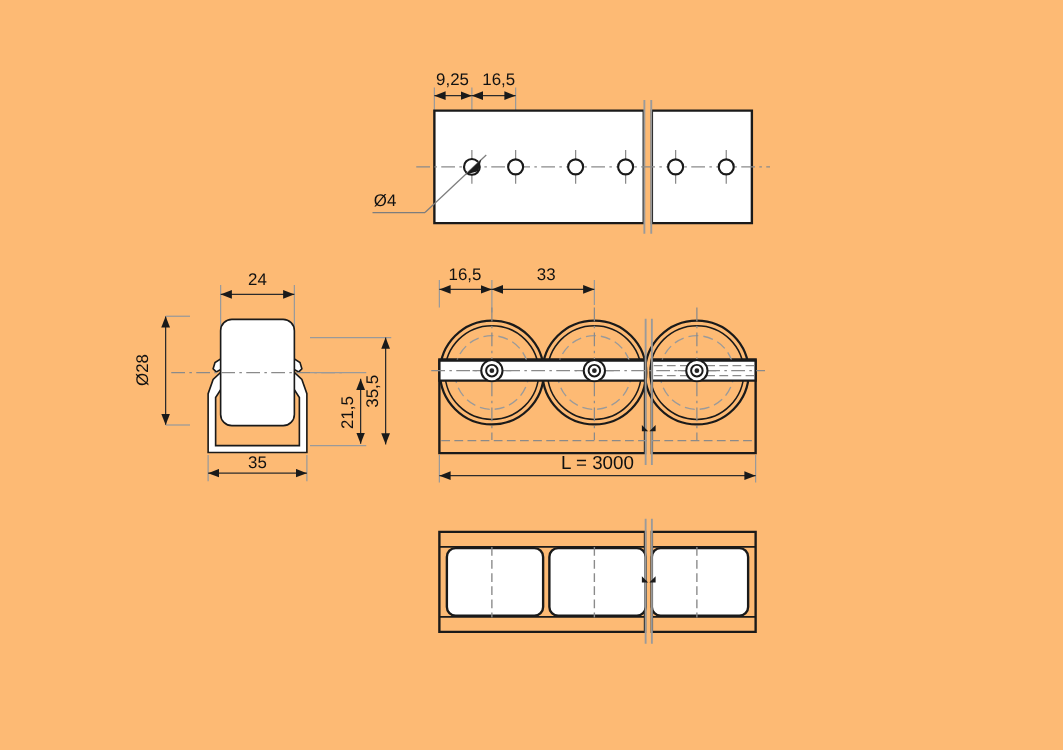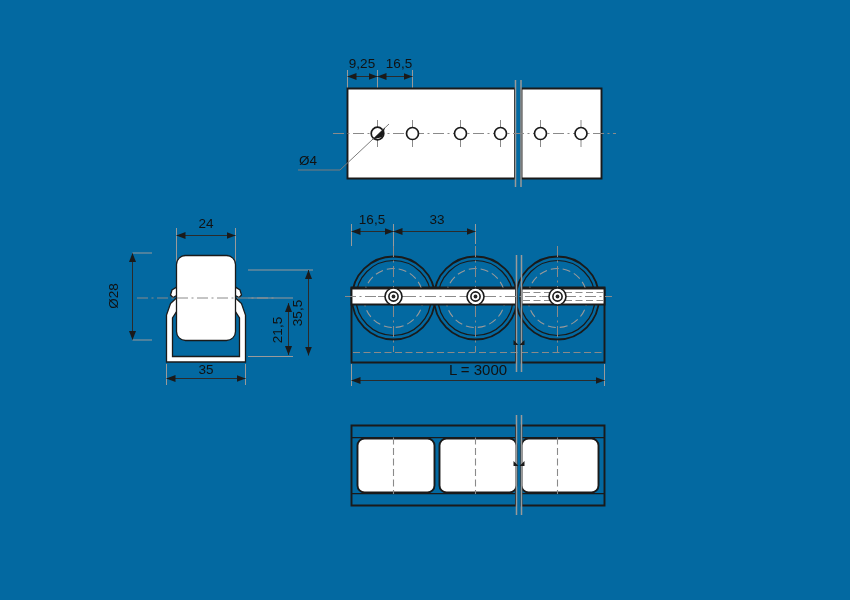--- a/index.html
+++ b/index.html
@@ -11,21 +11,21 @@
   body {
     width: 850px;
     height: 600px;
     font-family: "Liberation Sans", sans-serif;
     overflow: hidden;
   }
   #drawing-root {
     position: relative;
     width: 850px;
     height: 600px;
-    background: #0369a1;
+    background: #fdba74;
   }
   svg#drawing {
     display: block;
     width: 850px;
     height: 600px;
   }
   .outline {
     fill: none;
     stroke: #1a1a1a;
     stroke-width: 1.9;

